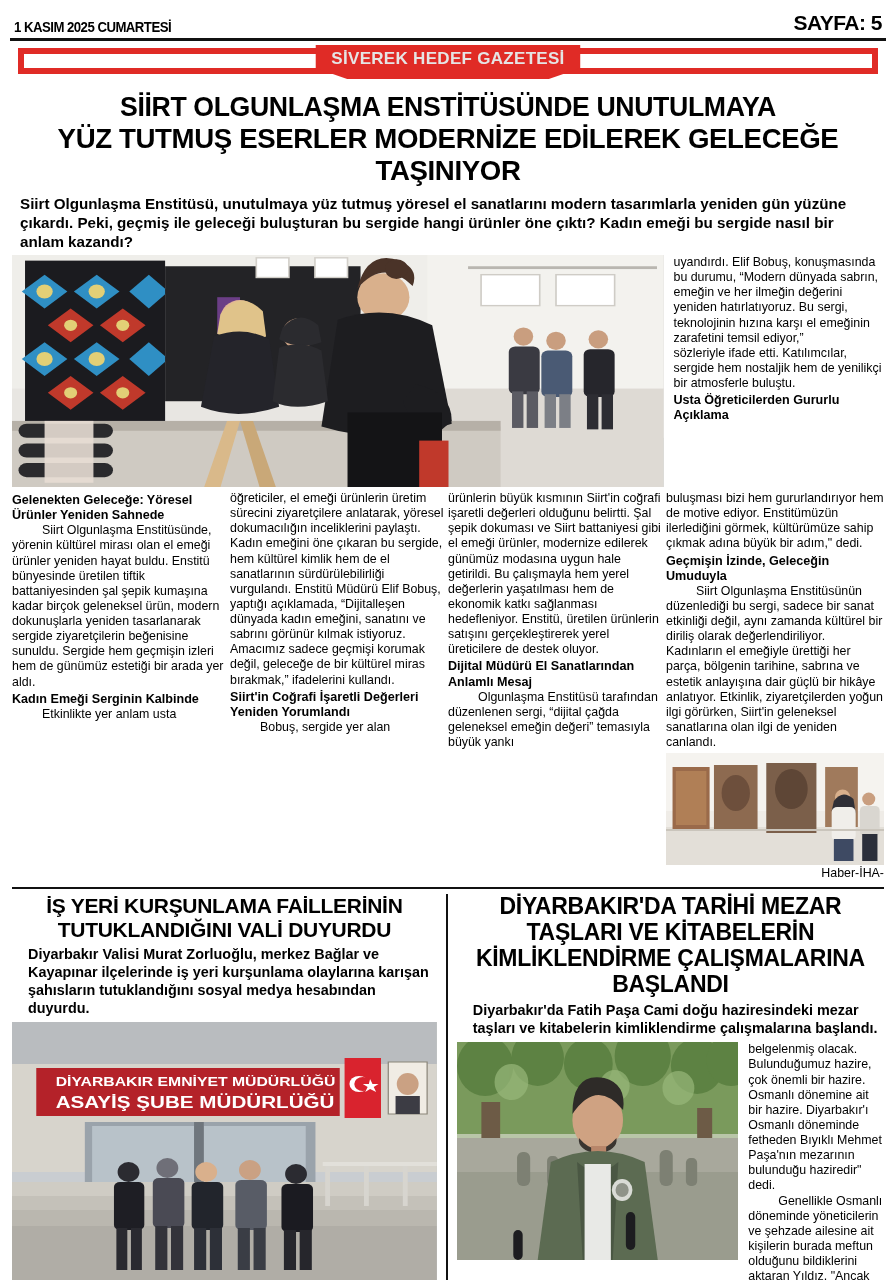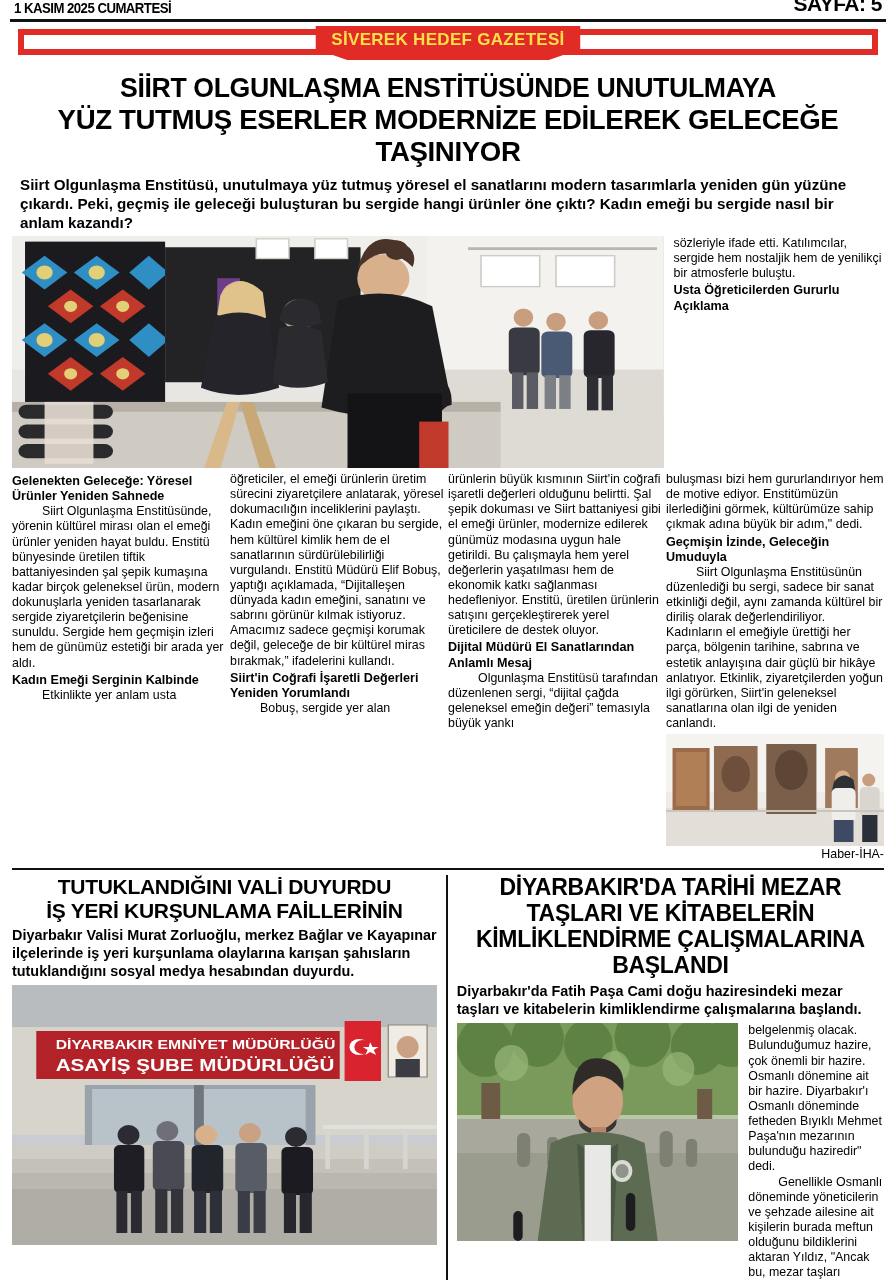--- a/index.html
+++ b/index.html
@@ -17,21 +17,21 @@
     width: 896px; height: 1280px;
     position: relative;
     padding: 0 8px 0 8px;
     background: #fff;
   }
 
   
   .masthead {
     display: flex; align-items: flex-end; justify-content: space-between;
     padding: 4px 6px 3px 6px;
-    height: 19px;
+    height: 38px;
   }
   .masthead-date {
     font-family: "Liberation Sans", sans-serif;
     font-weight: bold; font-size: 15px;
     letter-spacing: -0.6px;
     transform: scaleX(0.88);
     transform-origin: left bottom;
     white-space: nowrap;
   }
   .masthead-section {
@@ -61,21 +61,21 @@
     border: 3px solid #e02b26;
   }
   .banner-bar:after {
     content:""; position:absolute; left:3px; right:3px; top:3px; bottom:3px;
     background:#fff;
   }
   .banner-center {
     position: absolute; left: 50%; top: -3px;
     transform: translateX(-50%);
     background: #e02b26;
-    color: #fde047;
+    color: #e5e5e5;
     padding: 4px 16px 10px 16px;
     font-weight: bold;
     font-size: 17px;
     letter-spacing: 0.3px;
     white-space: nowrap;
     clip-path: polygon(0 0, 100% 0, 100% 68%, 88% 100%, 12% 100%, 0 68%);
     z-index: 2;
   }
 
   
@@ -146,21 +146,21 @@
     font-size: 21px;
     line-height: 1.12;
     letter-spacing: -0.3px;
     margin-bottom: 2px;
   }
   .hl2.wide { font-size: 23px; }
   .standfirst2 {
     font-weight: bold;
     font-size: 14.4px;
     line-height: 1.25;
-    margin: 4px 0 5px 0;
+    margin: 4px 0 5px 16px;
   }
   .cols3 { display: grid; grid-template-columns: 1fr 1fr 1fr; column-gap: 10px; }
 </style>
 </head>
 <body>
 
 <div class="page">
 
   <div class="masthead">
     <div class="masthead-date">1 KASIM 2025 CUMARTESİ</div>
@@ -270,20 +270,21 @@
             <rect x="280" y="8" width="116" height="2" fill="#b9b6b0"></rect>
             <rect x="288" y="14" width="36" height="22" fill="#ffffff" stroke="#cfccc6"></rect>
             <rect x="334" y="14" width="36" height="22" fill="#ffffff" stroke="#cfccc6"></rect>
             <rect x="150" y="2" width="20" height="14" fill="#ffffff" stroke="#d3d0ca"></rect>
             <rect x="186" y="2" width="20" height="14" fill="#ffffff" stroke="#d3d0ca"></rect>
           </svg>
         </div>
       </div>
 
       <div class="col">
+        <p class="body">uyandırdı. Elif Bobuş, konuşmasında bu durumu, “Modern dünyada sabrın, emeğin ve her ilmeğin değerini yeniden hatırlatıyoruz. Bu sergi, teknolojinin hızına karşı el emeğinin zarafetini temsil ediyor,”</p>
         <p class="body">sözleriyle ifade etti. Katılımcılar, sergide hem nostaljik hem de yenilikçi bir atmosferle buluştu.</p>
         <div class="sub">Usta Öğreticilerden Gururlu Açıklama</div>
       </div>
     </div>
 
     <div class="cols4" style="margin-top:4px;">
       <div class="col">
         <div class="sub">Gelenekten Geleceğe: Yöresel Ürünler Yeniden Sahnede</div>
         <p class="body ind">Siirt Olgunlaşma Enstitüsünde, yörenin kültürel mirası olan el emeği ürünler yeniden hayat buldu. Enstitü bünyesinde üretilen tiftik battaniyesinden şal şepik kumaşına kadar birçok geleneksel ürün, modern dokunuşlarla yeniden tasarlanarak sergide ziyaretçilerin beğenisine sunuldu. Sergide hem geçmişin izleri hem de günümüz estetiği bir arada yer aldı.</p>
         <div class="sub">Kadın Emeği Serginin Kalbinde</div>
@@ -335,22 +336,22 @@
       </div>
     </div>
   </div>
 
   <div class="hr-thick"></div>
 
   <div class="lower">
 
     <div style="grid-column: 1 / span 2;" class="lower-left">
       <div class="hl2">
+        <div>İŞ YERİ KURŞUNLAMA FAİLLERİNİN</div>
         <div>TUTUKLANDIĞINI VALİ DUYURDU</div>
-        <div>İŞ YERİ KURŞUNLAMA FAİLLERİNİN</div>
       </div>
       <div class="standfirst2">Diyarbakır Valisi Murat Zorluoğlu, merkez Bağlar ve Kayapınar ilçelerinde iş yeri kurşunlama olaylarına karışan şahısların tutuklandığını sosyal medya hesabından duyurdu.</div>
 
       <div class="photo" style="height:260px;">
         <svg viewBox="0 0 350 260" preserveAspectRatio="none" aria-hidden="true">
           <rect width="350" height="260" fill="#c9cdd1"></rect>
 
           <rect x="0" y="0" width="350" height="150" fill="#d7d4cc"></rect>
           <rect x="0" y="0" width="350" height="42" fill="#b9bcbf"></rect>
 

